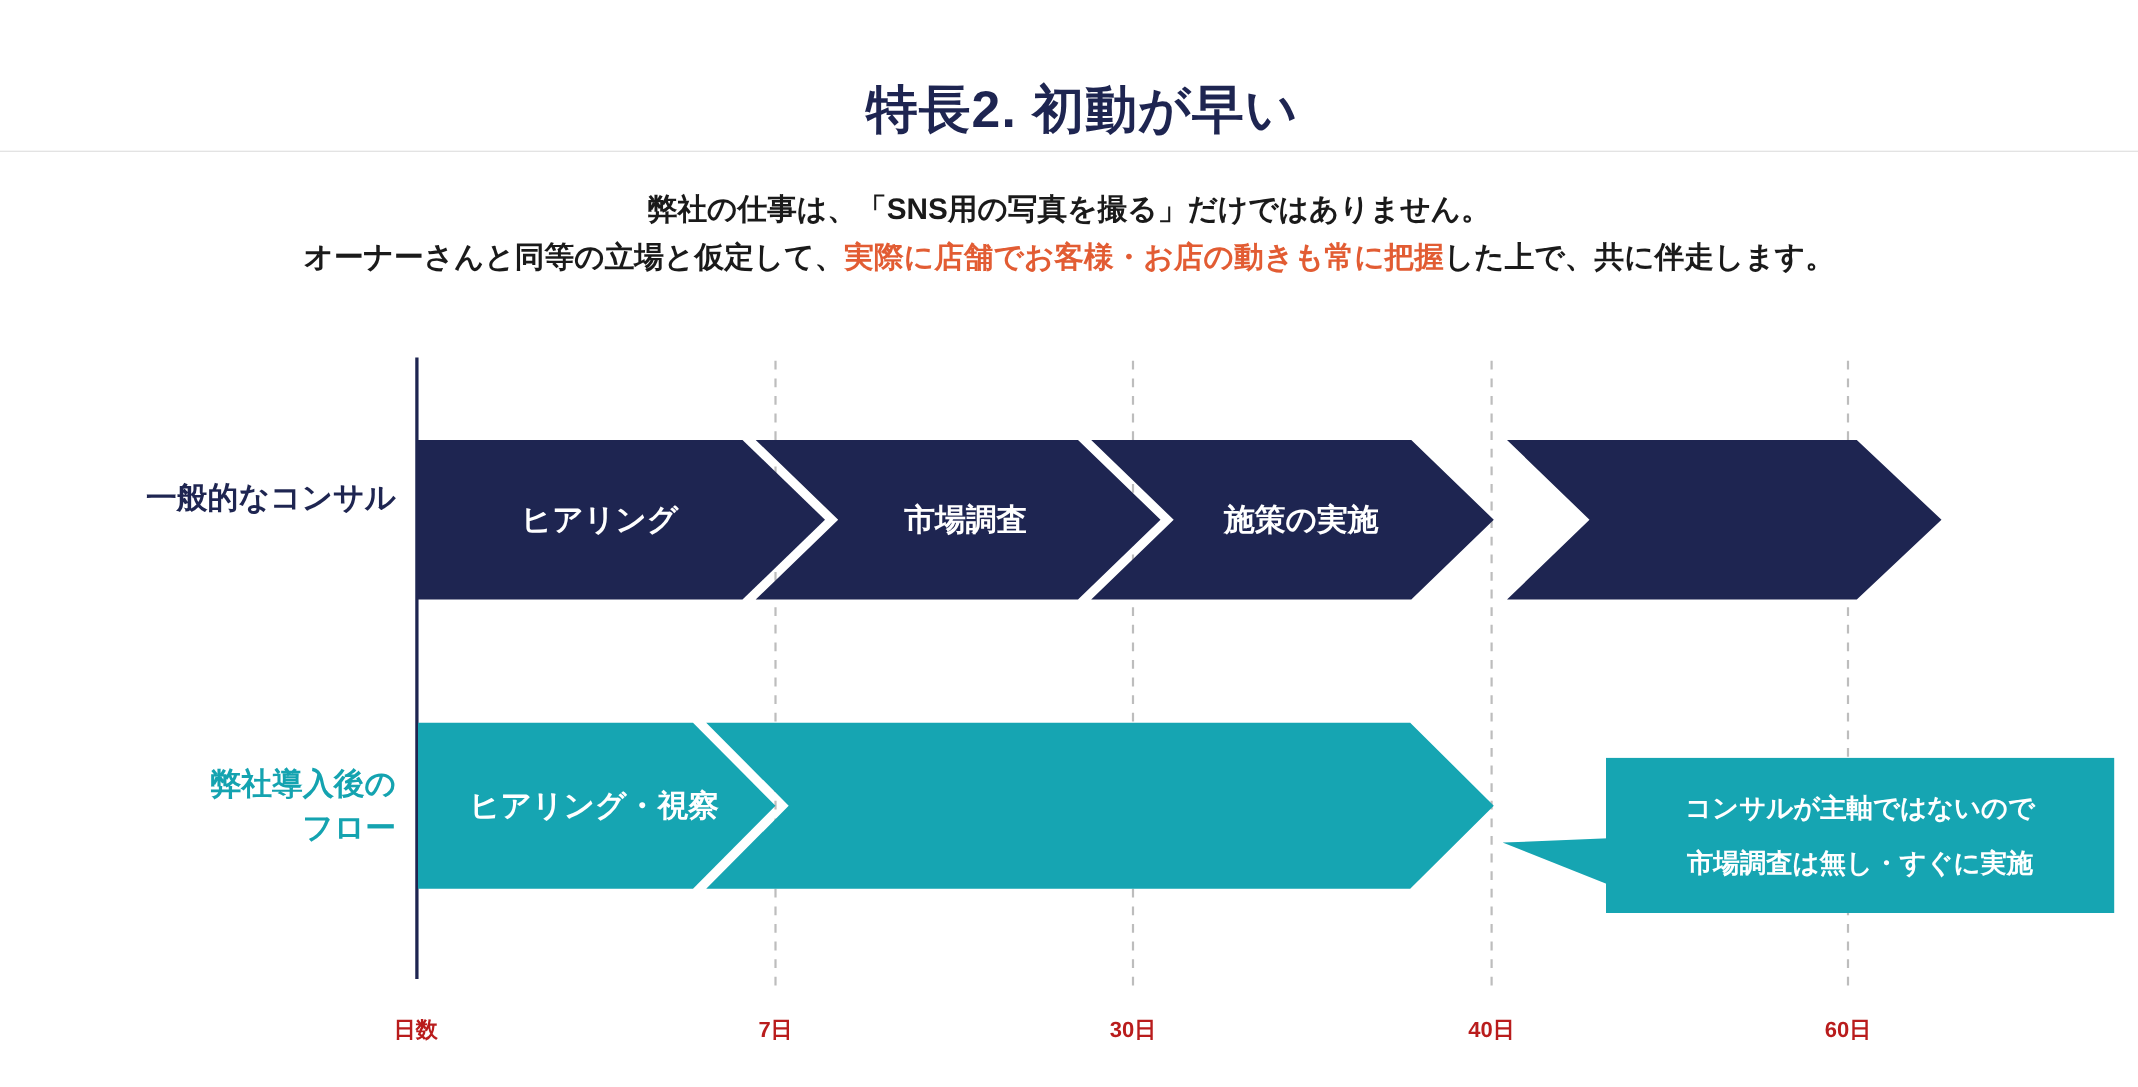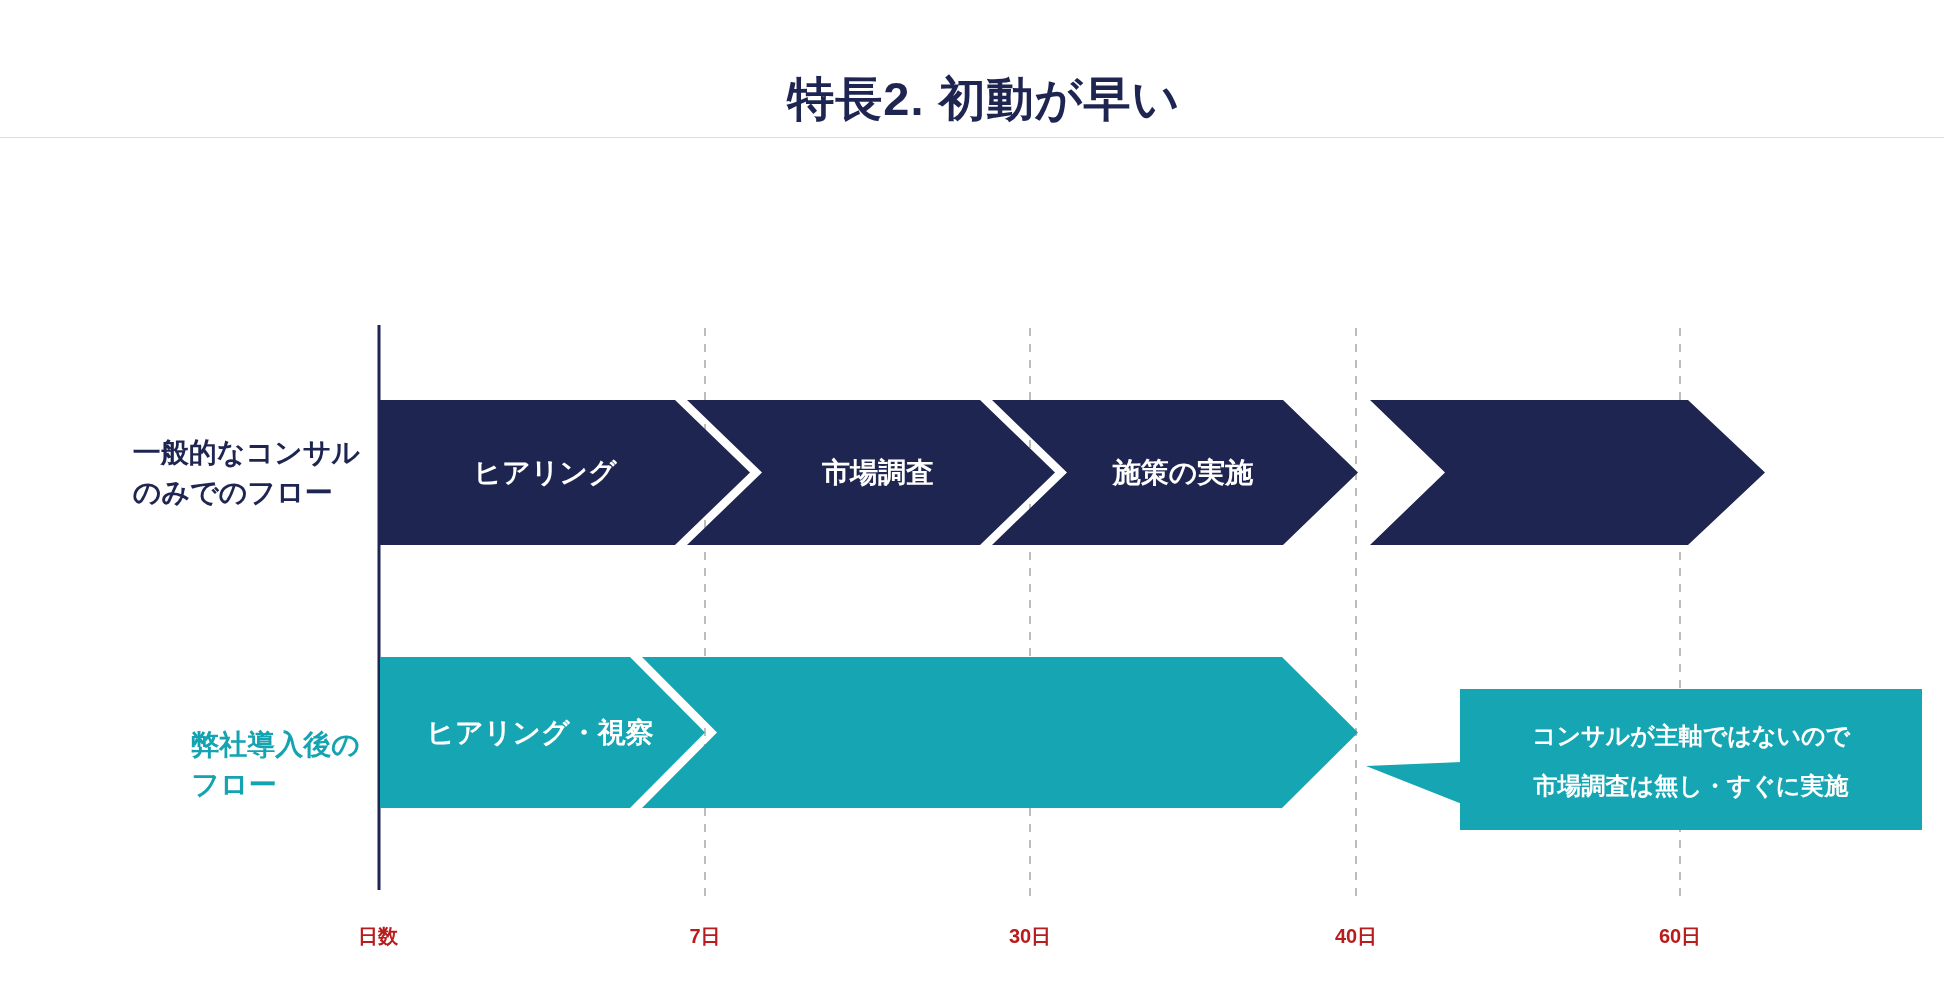--- a/index.html
+++ b/index.html
@@ -14,36 +14,40 @@
             font-size:27px;line-height:44px;font-weight:600;color:#1a1a1a;}
   .subtitle .hl{color:#e25c33;}
 
   svg.chart{position:absolute;top:0;left:0;}
 
   .ov{position:absolute;transform:translate(-50%,-50%);white-space:nowrap;}
   .seg-text{color:#ffffff;font-size:28px;font-weight:bold;}
   .seg-text-2l{color:#ffffff;font-size:27px;font-weight:bold;text-align:center;line-height:62px;}
   .callout-text{color:#ffffff;font-size:24px;font-weight:bold;text-align:center;line-height:50px;}
 
-  .row-label{position:absolute;right:1584px;
+  .row-label{position:absolute;right:1584px;text-align:right;
              font-size:28px;font-weight:bold;line-height:40px;white-space:nowrap;}
   .row-label.navy{color:#1e2551;}
   .row-label.teal{color:#14a3b0;}
 
   .tick{position:absolute;top:936px;transform:translate(-50%,-50%);
         font-size:20px;font-weight:bold;color:#b91c1c;white-space:nowrap;}
 </style>
 </head>
 <body>
 
 <div class="slide">
 
   <h1 class="title">特長2. 初動が早い</h1>
   <div class="divider"></div>
 
+  <div class="subtitle">
+    <div>弊社の仕事は、「SNS用の写真を撮る」だけではありません。</div>
+    <div><span>オーナーさんと同等の立場と仮定して、</span><span class="hl">実際に店舗でお客様・お店の動きも常に把握</span><span>した上で、共に伴走します。</span></div>
+  </div>
 
   <svg class="chart" width="1944" height="988" viewBox="0 0 1944 988">
 
     <line x1="705" y1="328" x2="705" y2="902" stroke-width="2" stroke-dasharray="8,8" stroke="#bdbdbd"></line>
     <line x1="1030" y1="328" x2="1030" y2="902" stroke-width="2" stroke-dasharray="8,8" stroke="#bdbdbd"></line>
     <line x1="1356" y1="328" x2="1356" y2="902" stroke-width="2" stroke-dasharray="8,8" stroke="#bdbdbd"></line>
     <line x1="1680" y1="328" x2="1680" y2="902" stroke-width="2" stroke-dasharray="8,8" stroke="#bdbdbd"></line>
 
     <line x1="379" y1="325" x2="379" y2="890" stroke-width="3" stroke="#1e2551"></line>
 
@@ -54,23 +58,22 @@
 
     <polygon points="380,657 630,657 705,732.5 630,808 380,808" fill="#16a5b2"></polygon>
     <polygon points="642,657 1282,657 1358,732.5 1282,808 642,808 717,732.5" fill="#16a5b2"></polygon>
 
     <polygon points="1366,766 1462,762 1462,804" fill="#16a5b2"></polygon>
     <rect x="1460" y="689" width="462" height="141" fill="#16a5b2"></rect>
   </svg>
 
   <div class="row-label navy" style="top:433px;">
     <div>一般的なコンサル</div>
-    <div>のみでのフロー</div>
   </div>
-  <div class="row-label teal" style="top:725px;">
+  <div class="row-label teal" style="top:693px;">
     <div>弊社導入後の</div>
     <div>フロー</div>
   </div>
 
   <div class="ov seg-text" style="left:545px;top:473px;">ヒアリング</div>
   <div class="ov seg-text" style="left:878px;top:473px;">市場調査</div>
   <div class="ov seg-text" style="left:1183px;top:473px;">施策の実施</div>
 
   <div class="ov seg-text" style="left:540px;top:733px;">ヒアリング・視察</div>
 

